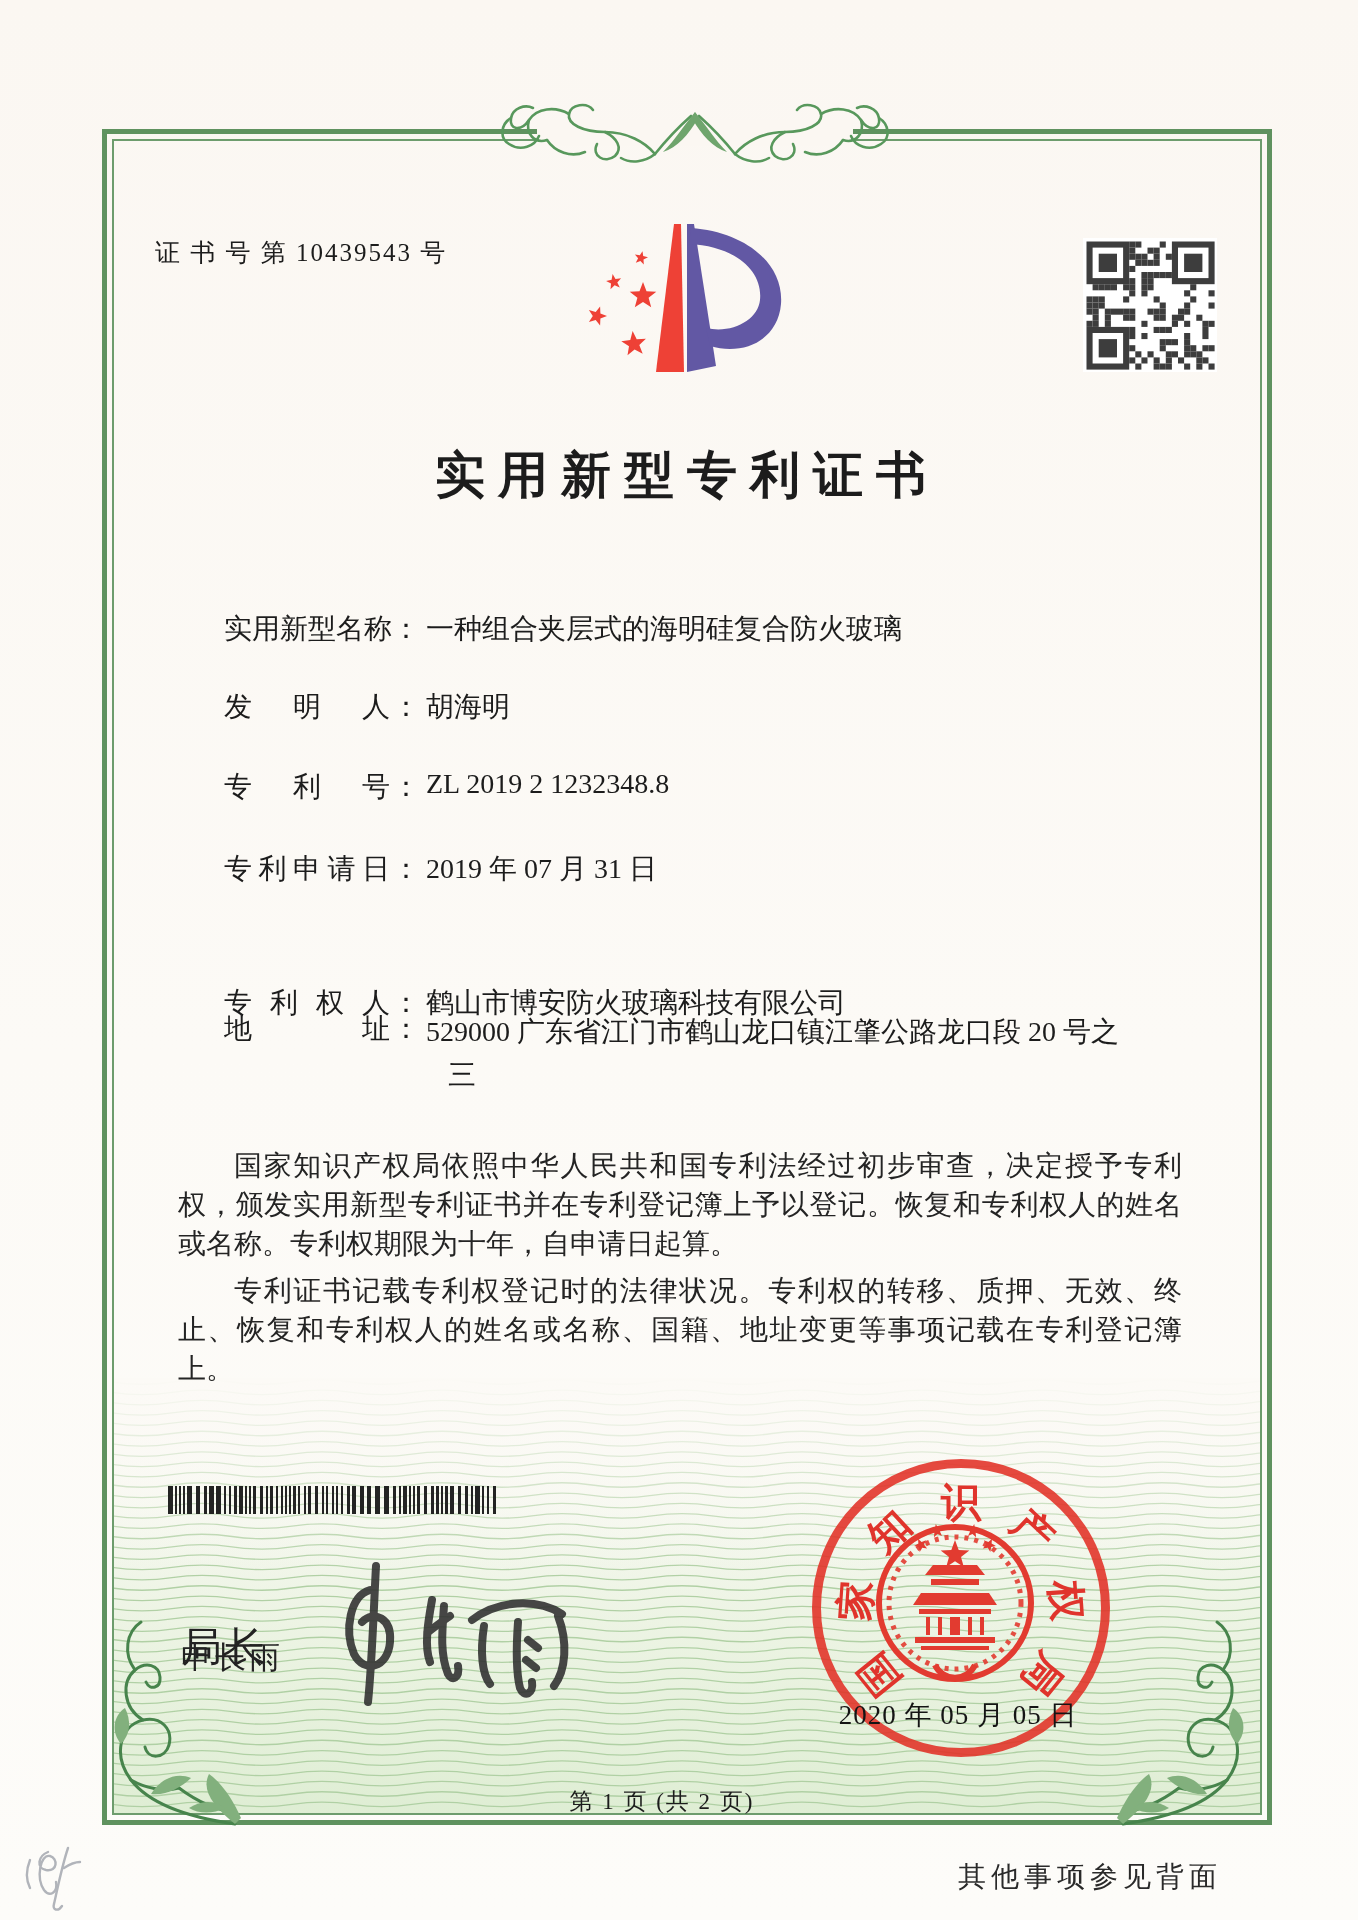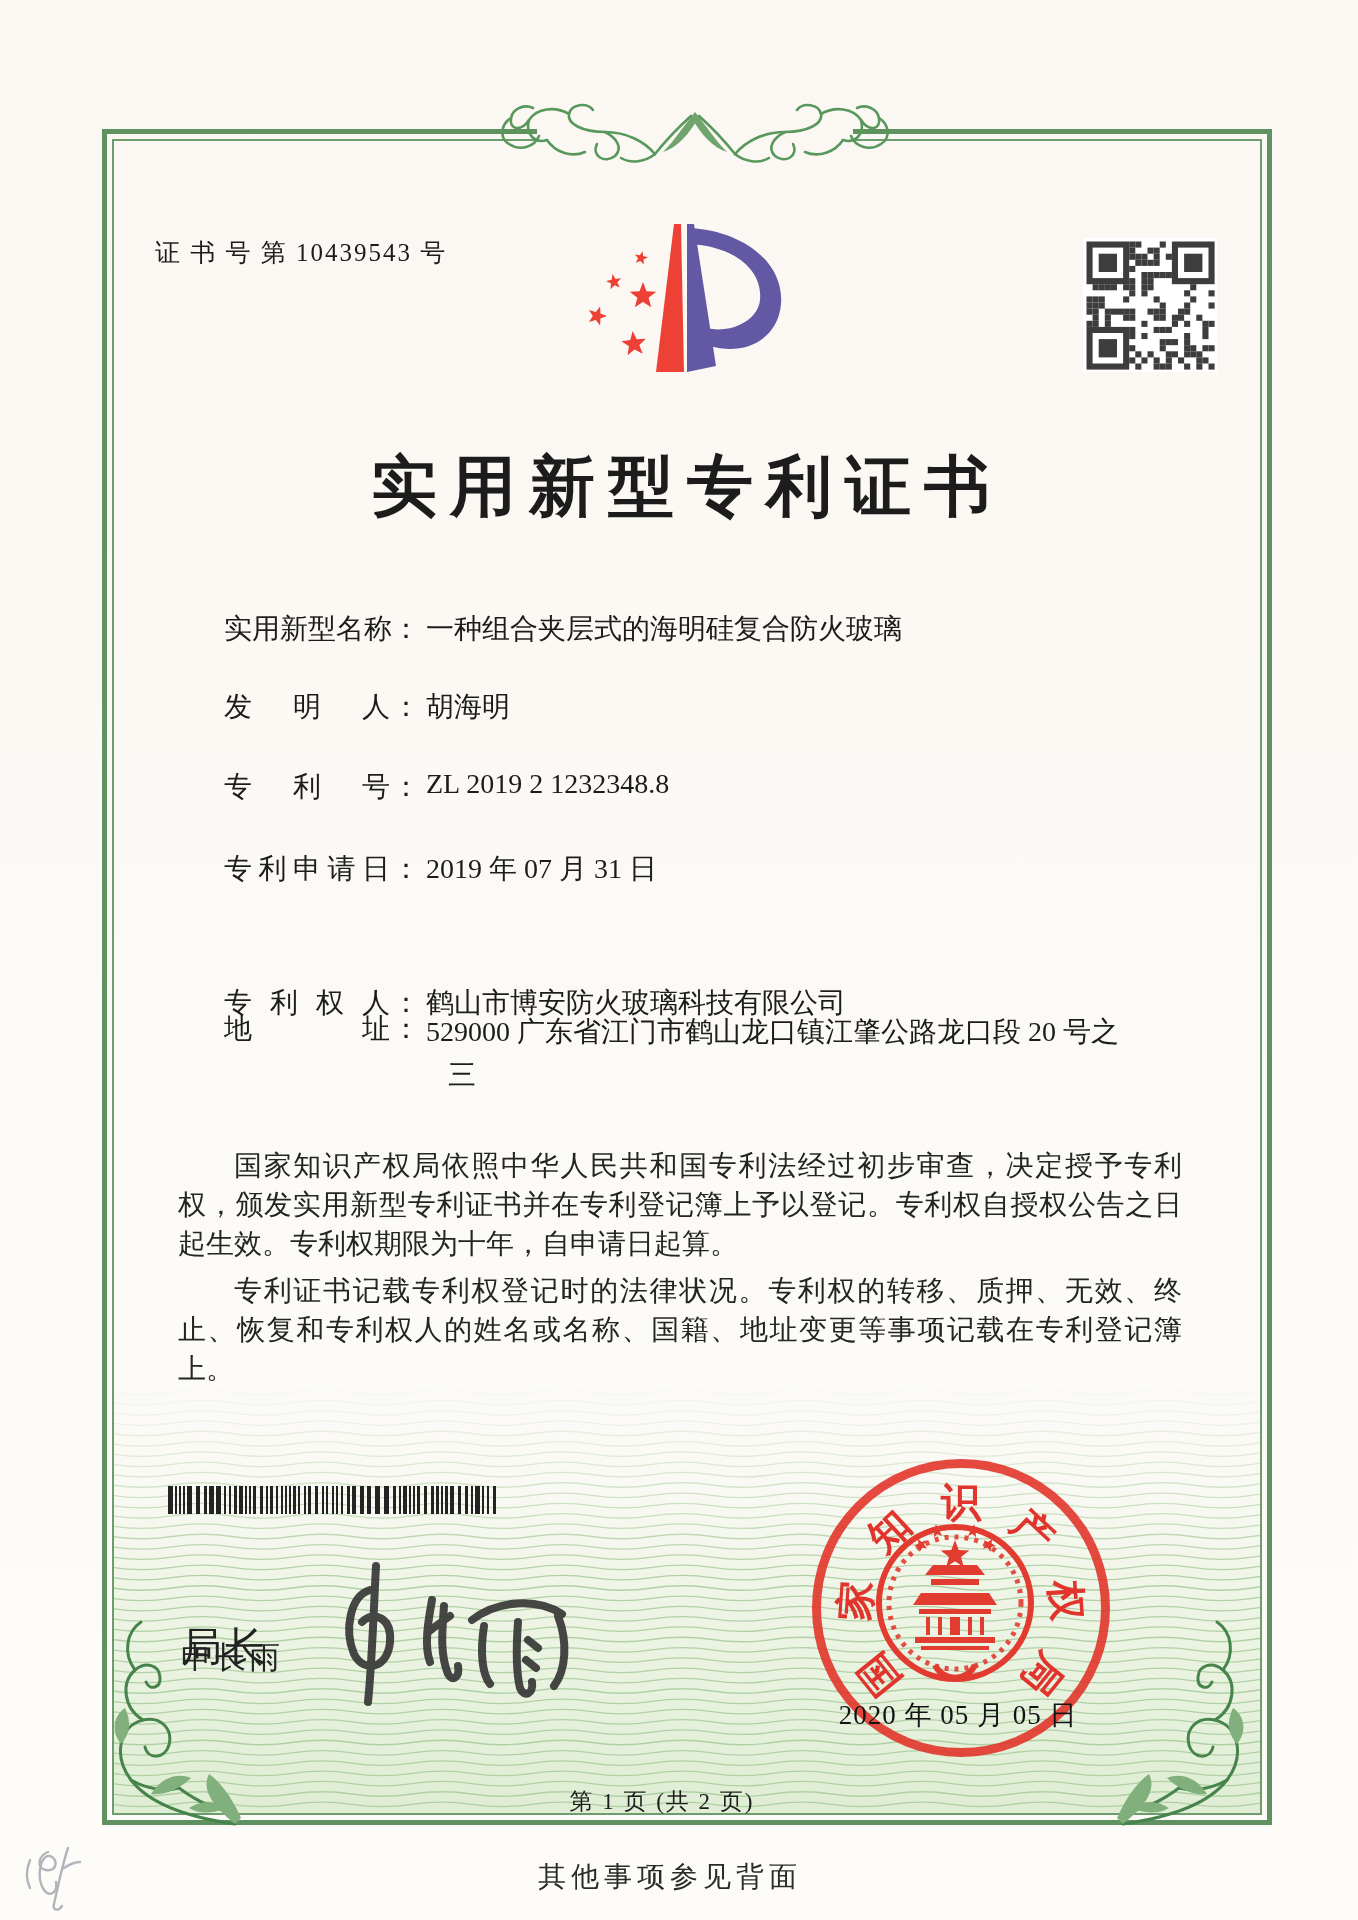--- a/index.html
+++ b/index.html
@@ -14,21 +14,21 @@
   
   .frame-outer{left:102px; top:129px; width:1170px; height:1696px;
     border:5px solid #5f925f; box-sizing:border-box;}
   .frame-inner{left:112px; top:139px; width:1150px; height:1676px;
     border:2px solid #6d9c6d; box-sizing:border-box;}
   
   .cert-no{left:155px; top:236px; font-size:25px; letter-spacing:2px; white-space:nowrap;}
   .logo{left:586px; top:220px;}
   .qr{left:1083px; top:238px;}
   .title{left:102px; top:442px; width:1170px; text-align:center;
-    font-size:66px; font-weight:bold; letter-spacing:13px; white-space:nowrap;}
+    font-size:50px; font-weight:bold; letter-spacing:13px; white-space:nowrap;}
   
   .frow{left:180px; font-size:28px; white-space:nowrap;}
   .flabel{display:inline-block; width:166px; text-align:justify; text-align-last:justify; vertical-align:top;margin-left:44px;}
   .fcolon{display:inline-block; margin:0 6px 0 2px; vertical-align:top;}
   .fvalue{display:inline-block; vertical-align:top;}
   .fvalue2line div{line-height:43px;}
   .fvalue2line .l2{padding-left:22px;}
   .pair2{position:absolute; left:509px; top:0; white-space:nowrap;}
   
   .paras{left:178px; top:1146px; width:1004px; font-size:28px; line-height:39px; color:#242424;}
@@ -41,21 +41,21 @@
     font-family:Liberation Mono, monospace; color:#222;}
   .signature{left:330px; top:1560px;}
   .seal{left:812px; top:1459px; width:298px; height:298px;}
   .seal-ring{position:absolute; left:0; top:0; width:280px; height:280px;
     border:9px solid rgba(225,48,38,.88); border-radius:50%;}
   .seal-ch{position:absolute; left:50%; top:50%; font-size:40px; font-weight:bold;
     color:#e0342c; line-height:1;}
   .seal-date{left:833px; top:1697px; width:250px; text-align:center; font-size:27px;
     letter-spacing:1px; color:#141414; white-space:nowrap; z-index:6;}
   .page-info{left:102px; top:1786px; width:1120px; text-align:center; font-size:23px; letter-spacing:2px;}
-  .back-note{left:110px; top:1858px; width:1120px; text-align:center; font-size:28px; letter-spacing:5px; color:#2a2a2a;}
+  .back-note{left:102px; top:1858px; width:1120px; text-align:right; font-size:28px; letter-spacing:5px; color:#2a2a2a;}
   .z1{z-index:1}.z2{z-index:2}.z3{z-index:3}.z4{z-index:4}.z5{z-index:5}
 </style>
 </head>
 <body>
 
 <div class="page">
 
   <svg class="abs z1" style="left:112px; top:1378px;" width="1150" height="436" viewBox="0 0 1150 436">
     <defs>
       <linearGradient id="tint" x1="0" y1="0" x2="0" y2="1">
@@ -344,21 +344,21 @@
     <span class="flabel">专利申请日</span><span class="fcolon">：</span><span class="fvalue">2019 年 07 月 31 日</span>
   </div>
   <div class="abs frow z4" style="top:984px">
     <span class="flabel">专利权人</span><span class="fcolon">：</span><span class="fvalue">鹤山市博安防火玻璃科技有限公司</span>
   </div>
   <div class="abs frow z4" style="top:1010px">
     <span class="flabel">地址</span><span class="fcolon">：</span><span class="fvalue fvalue2line"><div>529000 广东省江门市鹤山龙口镇江肇公路龙口段 20 号之</div><div class="l2">三</div></span>
   </div>
 
   <div class="abs paras z4">
-    <p>国家知识产权局依照中华人民共和国专利法经过初步审查，决定授予专利权，颁发实用新型专利证书并在专利登记簿上予以登记。专利权自授权公告之日起生效。专利权期限为十年，自申请日起算。</p>
+    <p>国家知识产权局依照中华人民共和国专利法经过初步审查，决定授予专利权，颁发实用新型专利证书并在专利登记簿上予以登记。恢复和专利权人的姓名或名称。专利权期限为十年，自申请日起算。</p>
     <p>专利证书记载专利权登记时的法律状况。专利权的转移、质押、无效、终止、恢复和专利权人的姓名或名称、国籍、地址变更等事项记载在专利登记簿上。</p>
   </div>
 
   <svg class="abs barcode z4" width="332" height="28" viewBox="0 0 332 28">
     <g id="barcode-g" fill="#232323">
         <rect x="0" y="0" width="5" height="28"></rect>
         <rect x="7" y="0" width="2" height="28"></rect>
         <rect x="11" y="0" width="2" height="28"></rect>
         <rect x="15" y="0" width="2" height="28"></rect>
         <rect x="19" y="0" width="5" height="28"></rect>

